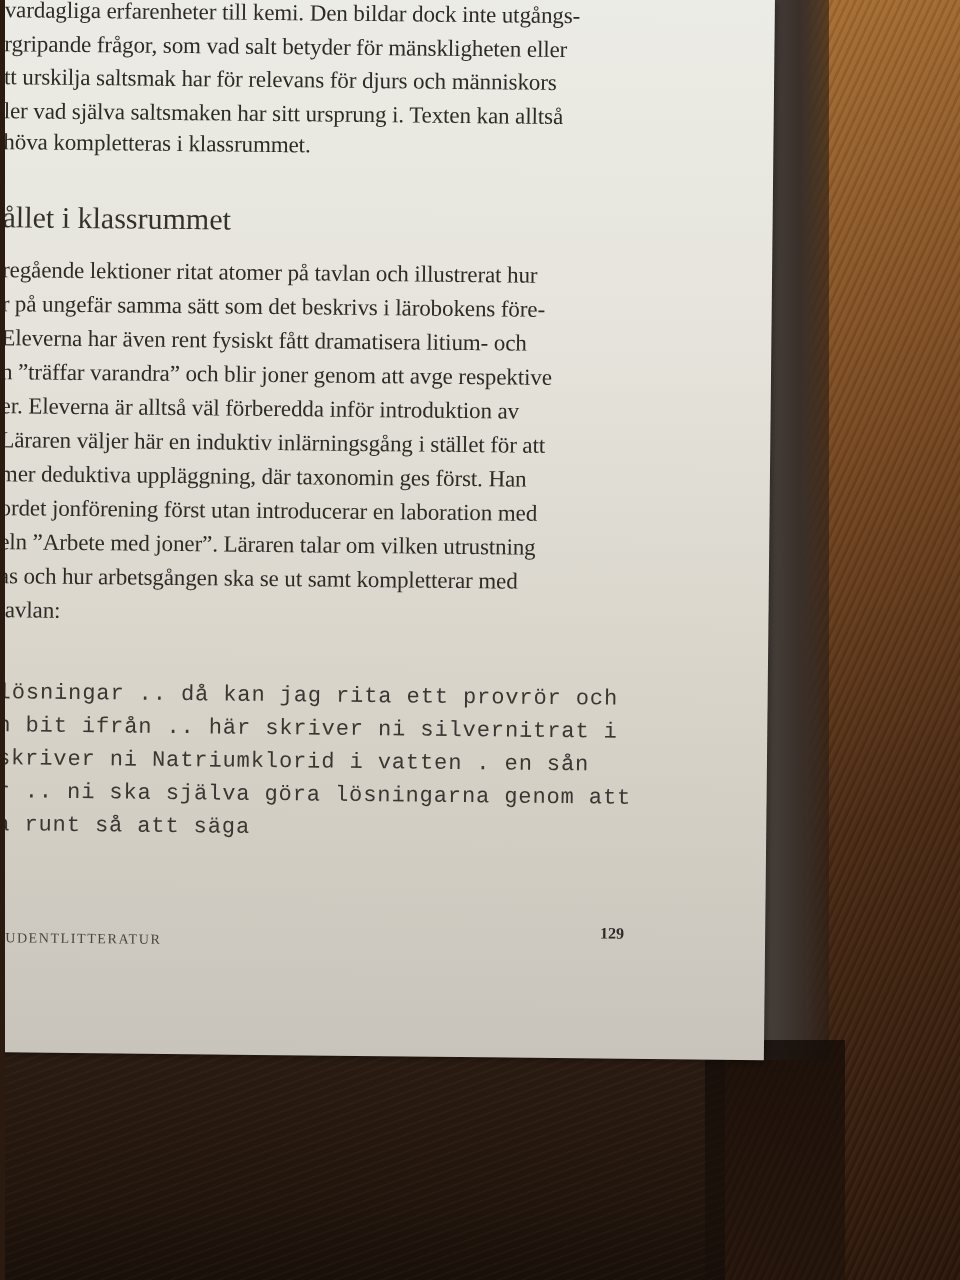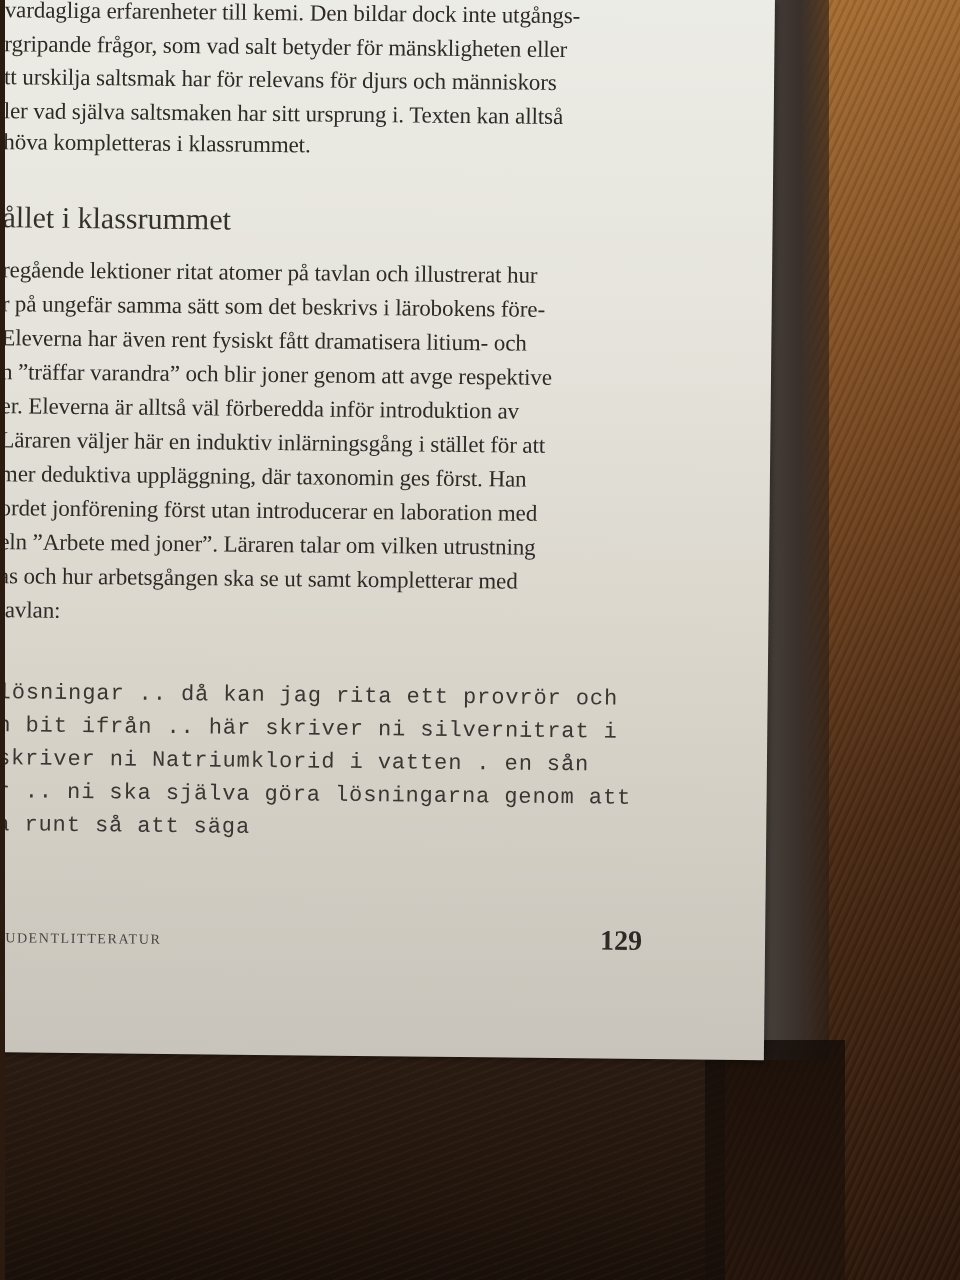--- a/index.html
+++ b/index.html
@@ -49,21 +49,21 @@
     }
     .mono-line {
       position: absolute; white-space: nowrap;
       font-family: "Liberation Mono", "DejaVu Sans Mono", monospace;
       font-size: 22px; color: #3a3632; letter-spacing: 0.9px;
     }
     .footer-left {
       position: absolute; white-space: nowrap; font-size: 14px; letter-spacing: 1.6px; color: #4a4540;
     }
     .footer-right {
-      position: absolute; white-space: nowrap; font-size: 28px; font-weight: bold; color: #2e2a26;
+      position: absolute; white-space: nowrap; font-size: 16px; font-weight: bold; color: #2e2a26;
     }
   </style>
 </head>
 <body>
 
 <div class="scene">
   <div class="wood"></div>
   <div class="shadow-band"></div>
   <div class="wood-dark"></div>
   <div class="shadow-corner"></div>

